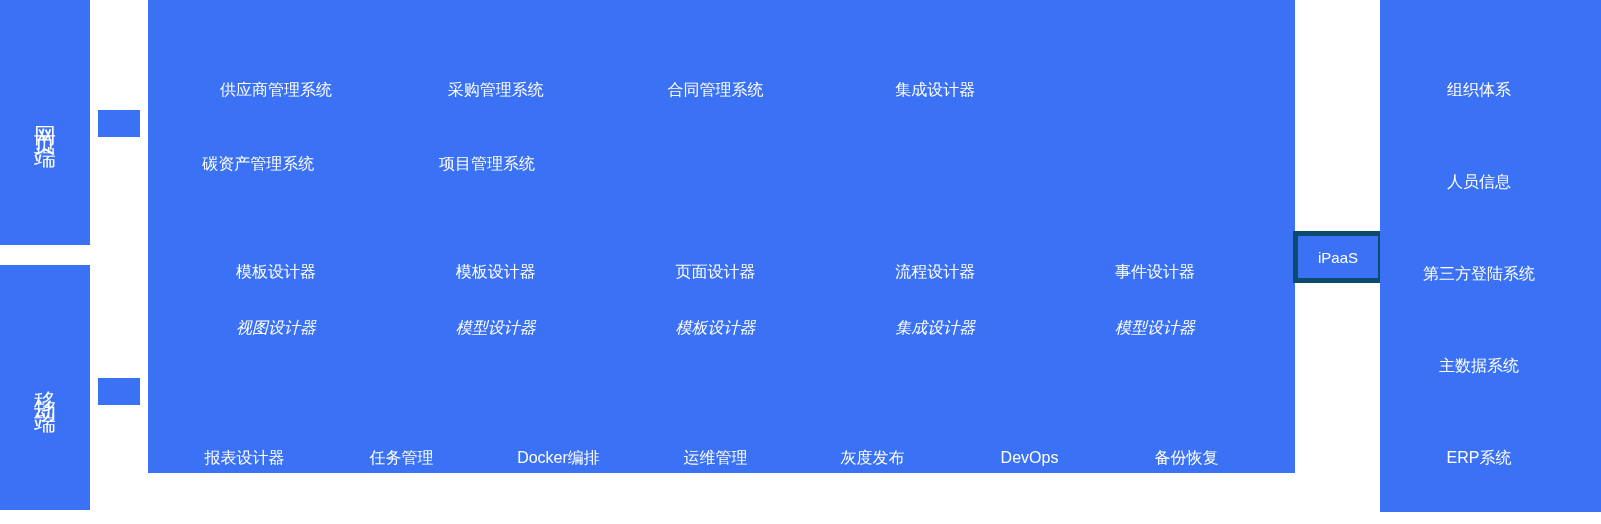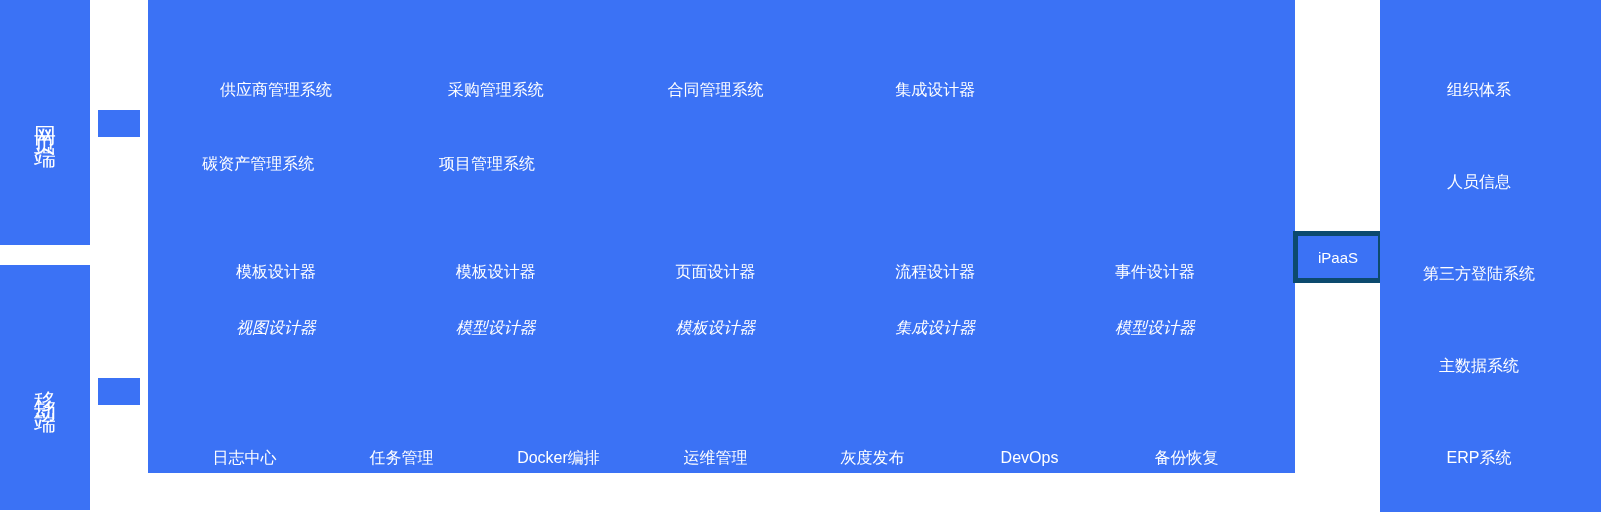--- a/index.html
+++ b/index.html
@@ -98,21 +98,21 @@
 
   <div class="row grid5 r4">
     <span class="cell">视图设计器</span>
     <span class="cell">模型设计器</span>
     <span class="cell">模板设计器</span>
     <span class="cell">集成设计器</span>
     <span class="cell">模型设计器</span>
   </div>
 
   <div class="row grid7 r5">
-    <span class="cell">日志中心</span>
+    <span class="cell">报表设计器</span>
     <span class="cell">任务管理</span>
     <span class="cell">Docker编排</span>
     <span class="cell">运维管理</span>
     <span class="cell">灰度发布</span>
     <span class="cell">DevOps</span>
     <span class="cell">备份恢复</span>
   </div>
 
 </div>
 

